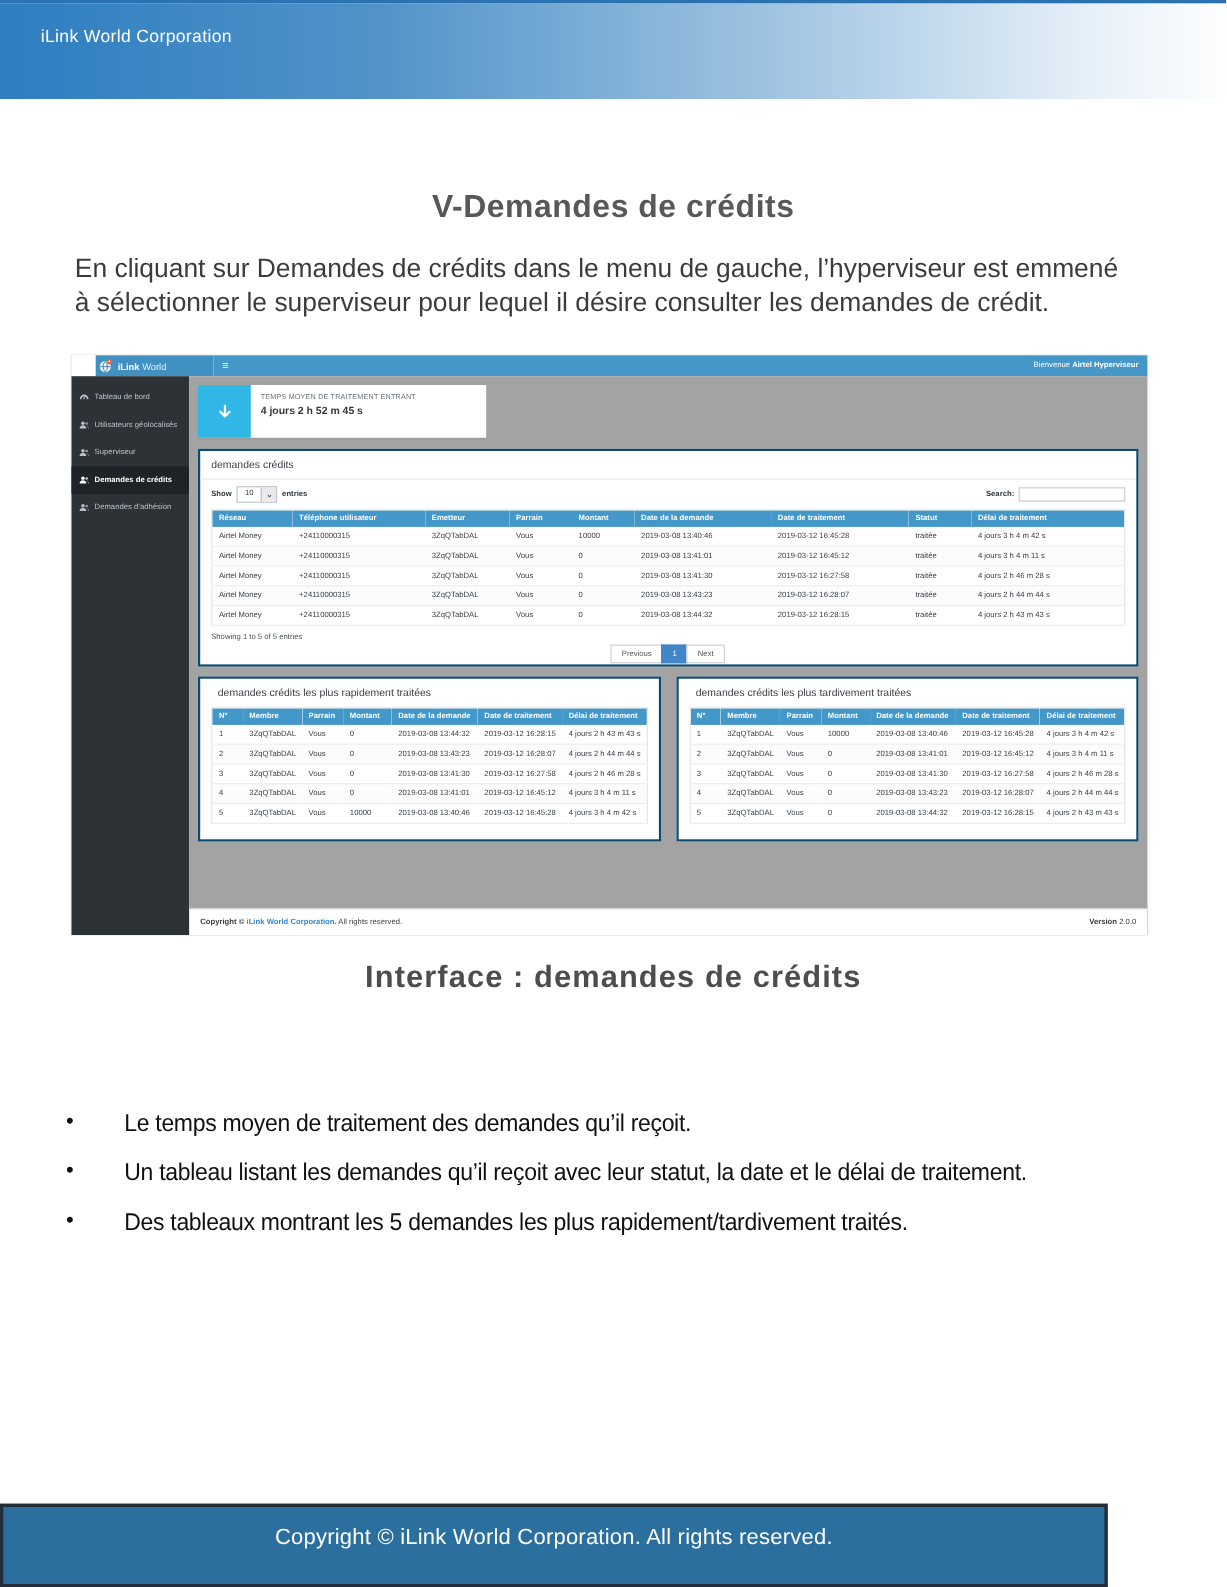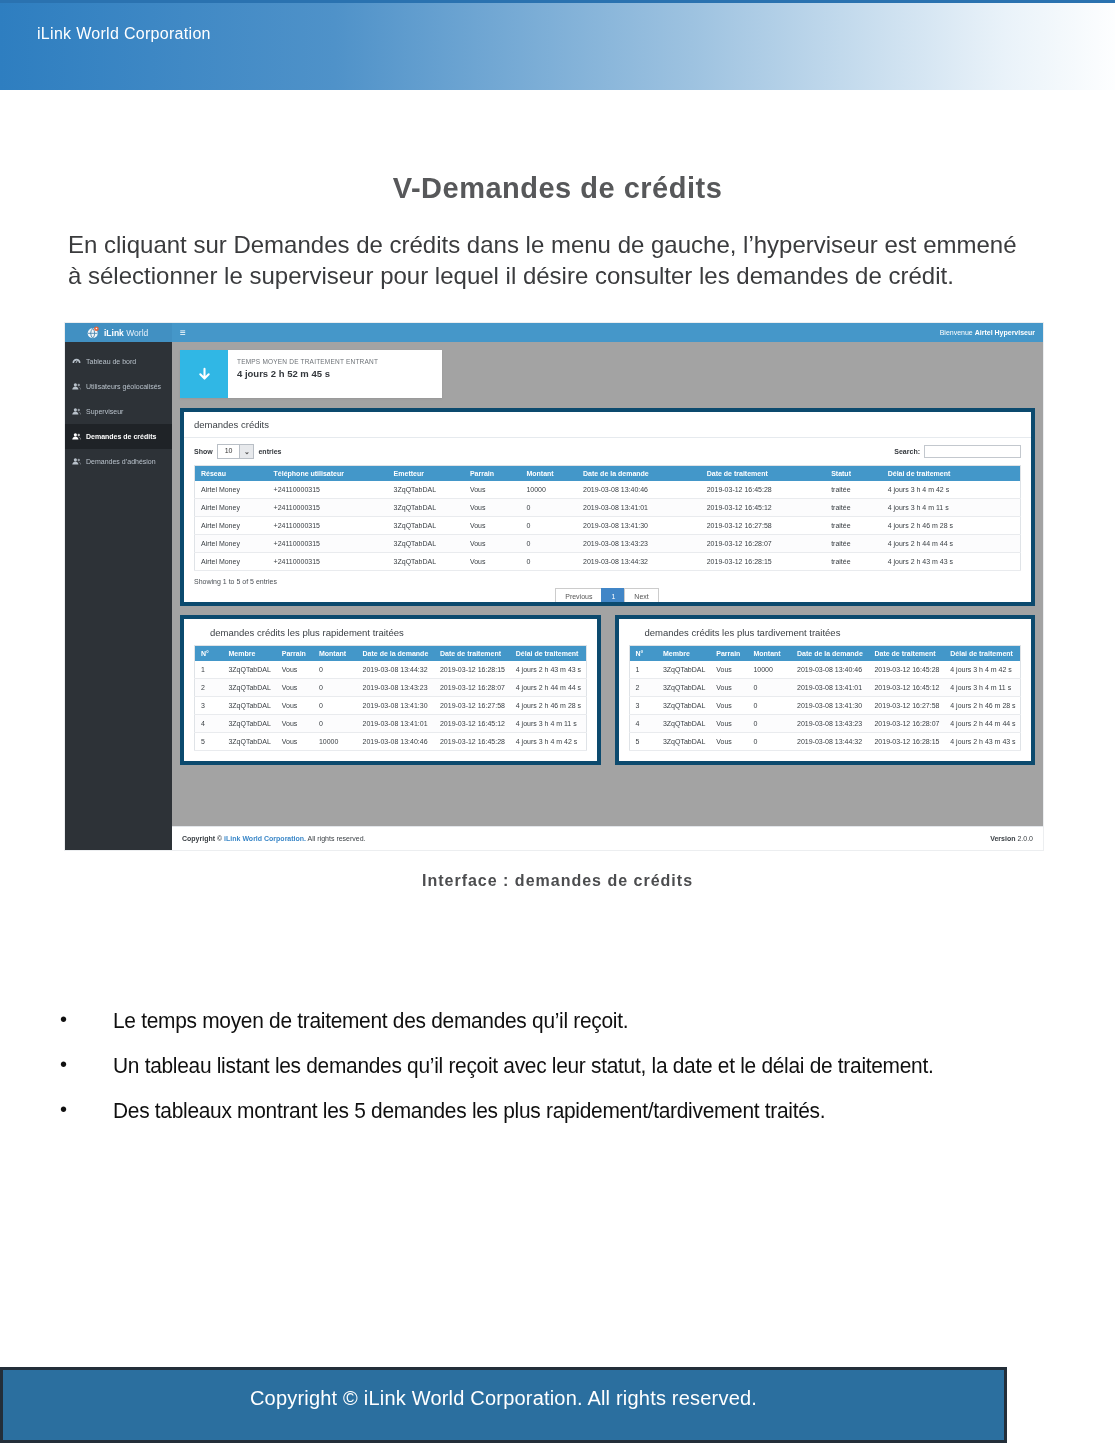--- a/index.html
+++ b/index.html
@@ -11,39 +11,39 @@
     background:linear-gradient(90deg,#2e7ec0 0%,#4f92c9 30%,#9dc2e0 62%,#e9f2f9 90%,#fdfeff 100%);
     border-top:3px solid #2a72b0;padding:16px 0 0 37px;color:#fff;}
   .page-header .hline{font-size:16px;line-height:30px;font-weight:400;letter-spacing:.3px;}
 
   
   .doc-title{position:absolute;top:172px;left:0;width:1115px;text-align:center;
     font-size:29px;font-weight:bold;color:#57585a;letter-spacing:.5px;}
   .doc-intro{position:absolute;top:229px;left:68px;width:960px;
     font-size:24px;line-height:31px;color:#3a3b3d;}
   .caption{position:absolute;top:872px;left:0;width:1115px;text-align:center;
-    font-size:16px;font-weight:bold;color:#4c4d4f;letter-spacing:1px;}
+    font-size:28px;font-weight:bold;color:#4c4d4f;letter-spacing:1px;}
 
   .info{position:absolute;top:1008px;left:60px;width:1010px;color:#101010;}
   .info-heading{font-size:22px;margin:0 0 21px 0;white-space:nowrap;letter-spacing:-.3px;}
   .bullet{display:flex;margin-bottom:19px;font-size:22px;align-items:flex-start;}
   .bullet .dot{width:53px;flex:none;font-size:20px;}
   .bullet .btxt{white-space:nowrap;transform:scaleX(.95);transform-origin:left;letter-spacing:-.3px;}
 
   
   .page-footer{position:absolute;left:0;bottom:0;width:1007px;height:76px;box-sizing:border-box;
     background:#2b6f9f;border:3px solid #232e39;color:#fff;text-align:center;
     padding-top:17px;font-size:20px;letter-spacing:.2px;}
 
   
   .shot{position:absolute;top:323px;left:65px;width:978px;height:527px;display:flex;
     flex-direction:column;box-shadow:0 0 0 1px #eceef0;}
   .shot-topbar{height:19px;flex:none;display:flex;}
   .brand{width:107px;flex:none;background:#4190c2;display:flex;align-items:center;
-    gap:4px;padding-left:22px;box-sizing:border-box;}
+    gap:4px;padding-left:3px;box-sizing:border-box;margin-left:22px;}
   .brand-globe{width:13px;height:13px;flex:none;display:flex;}
   .brand-text{font-size:8.5px;color:#fff;white-space:nowrap;}
   .brand-text .bt-light{font-weight:400;color:#e6f1fa;}
   .brand-text .bt-bold{font-weight:bold;}
   .bar-rest{flex:1;background:#4597c9;display:flex;align-items:center;
     justify-content:space-between;padding:0 8px;}
   .hamburger{color:#fff;font-size:10px;line-height:1;cursor:pointer;}
   .welcome{color:#fff;font-size:7px;}
   .welcome .wname{font-weight:bold;}
 
@@ -58,21 +58,21 @@
   .main{flex:1;background:#a3a3a3;position:relative;padding:8px;box-sizing:border-box;overflow:hidden;}
 
   .stat-card{width:262px;height:48px;background:#fff;display:flex;box-shadow:0 1px 2px rgba(0,0,0,.08);}
   .stat-icon{width:48px;height:48px;flex:none;background:#30b7e5;display:flex;
     align-items:center;justify-content:center;}
   .stat-icon svg{width:15px;height:15px;}
   .stat-text{padding:8px 9px;}
   .stat-label{font-size:6.5px;color:#6d7277;letter-spacing:.2px;}
   .stat-value{font-size:9.5px;font-weight:bold;color:#33373c;margin-top:3px;}
 
-  .panel{background:#fff;border:4px solid #0c4a6e;box-sizing:border-box;}
+  .panel{background:#fff;border:2px solid #0c4a6e;box-sizing:border-box;}
   .panel-main{margin-top:10px;height:198px;overflow:hidden;}
   .panel-title{padding:7px 10px;font-size:9.5px;color:#3c4146;border-bottom:1px solid #e6eaee;}
   .controls{display:flex;justify-content:space-between;align-items:center;padding:6px 10px;}
   .show-group{display:flex;align-items:center;gap:4px;font-size:7px;font-weight:bold;color:#33373c;}
   .fake-select{display:flex;align-items:stretch;border:1px solid #b9bfc6;background:#fff;
     height:13px;cursor:pointer;}
   .fake-select .val{padding:2px 7px 0 7px;font-size:7px;font-weight:400;color:#333;}
   .fake-select .chev{width:13px;background:#e7e9ec;border-left:1px solid #b9bfc6;display:flex;
     align-items:center;justify-content:center;font-size:7px;color:#555;}
   .search-group{display:flex;align-items:center;gap:4px;font-size:7px;font-weight:bold;color:#33373c;}
@@ -107,21 +107,21 @@
   .tbl5 td{padding:6px 6px;}
 
   .showing{font-size:7px;color:#4a4f55;margin:7px 10px 0;}
   .pager{display:flex;justify-content:center;margin-top:3px;}
   .page-btn{border:1px solid #ccc;background:#fff;font-size:7px;color:#555;
     padding:4px 9px;margin-left:-1px;cursor:pointer;}
   .page-btn.active{background:#4186c7;border-color:#4186c7;color:#fff;}
 
   .bottom-row{display:flex;gap:14px;margin-top:9px;}
   .panel-half{flex:1;height:150px;overflow:hidden;}
-  .panel-half .panel-title{border-bottom:none;padding:8px 26px 7px;}
+  .panel-half .panel-title{border-bottom:none;padding:8px 16px 7px;}
 
   .app-footer{position:absolute;left:0;right:0;bottom:0;height:23px;background:#fff;
     border-top:1px solid #e3e6ea;display:flex;align-items:center;justify-content:space-between;
     padding:0 10px;font-size:7px;color:#3b4045;}
   .app-footer .cp b{font-weight:bold;}
   .app-footer .link{color:#3a87c8;font-weight:bold;cursor:pointer;}
   .version b{font-weight:bold;}
 </style>
 </head>
 <body>

